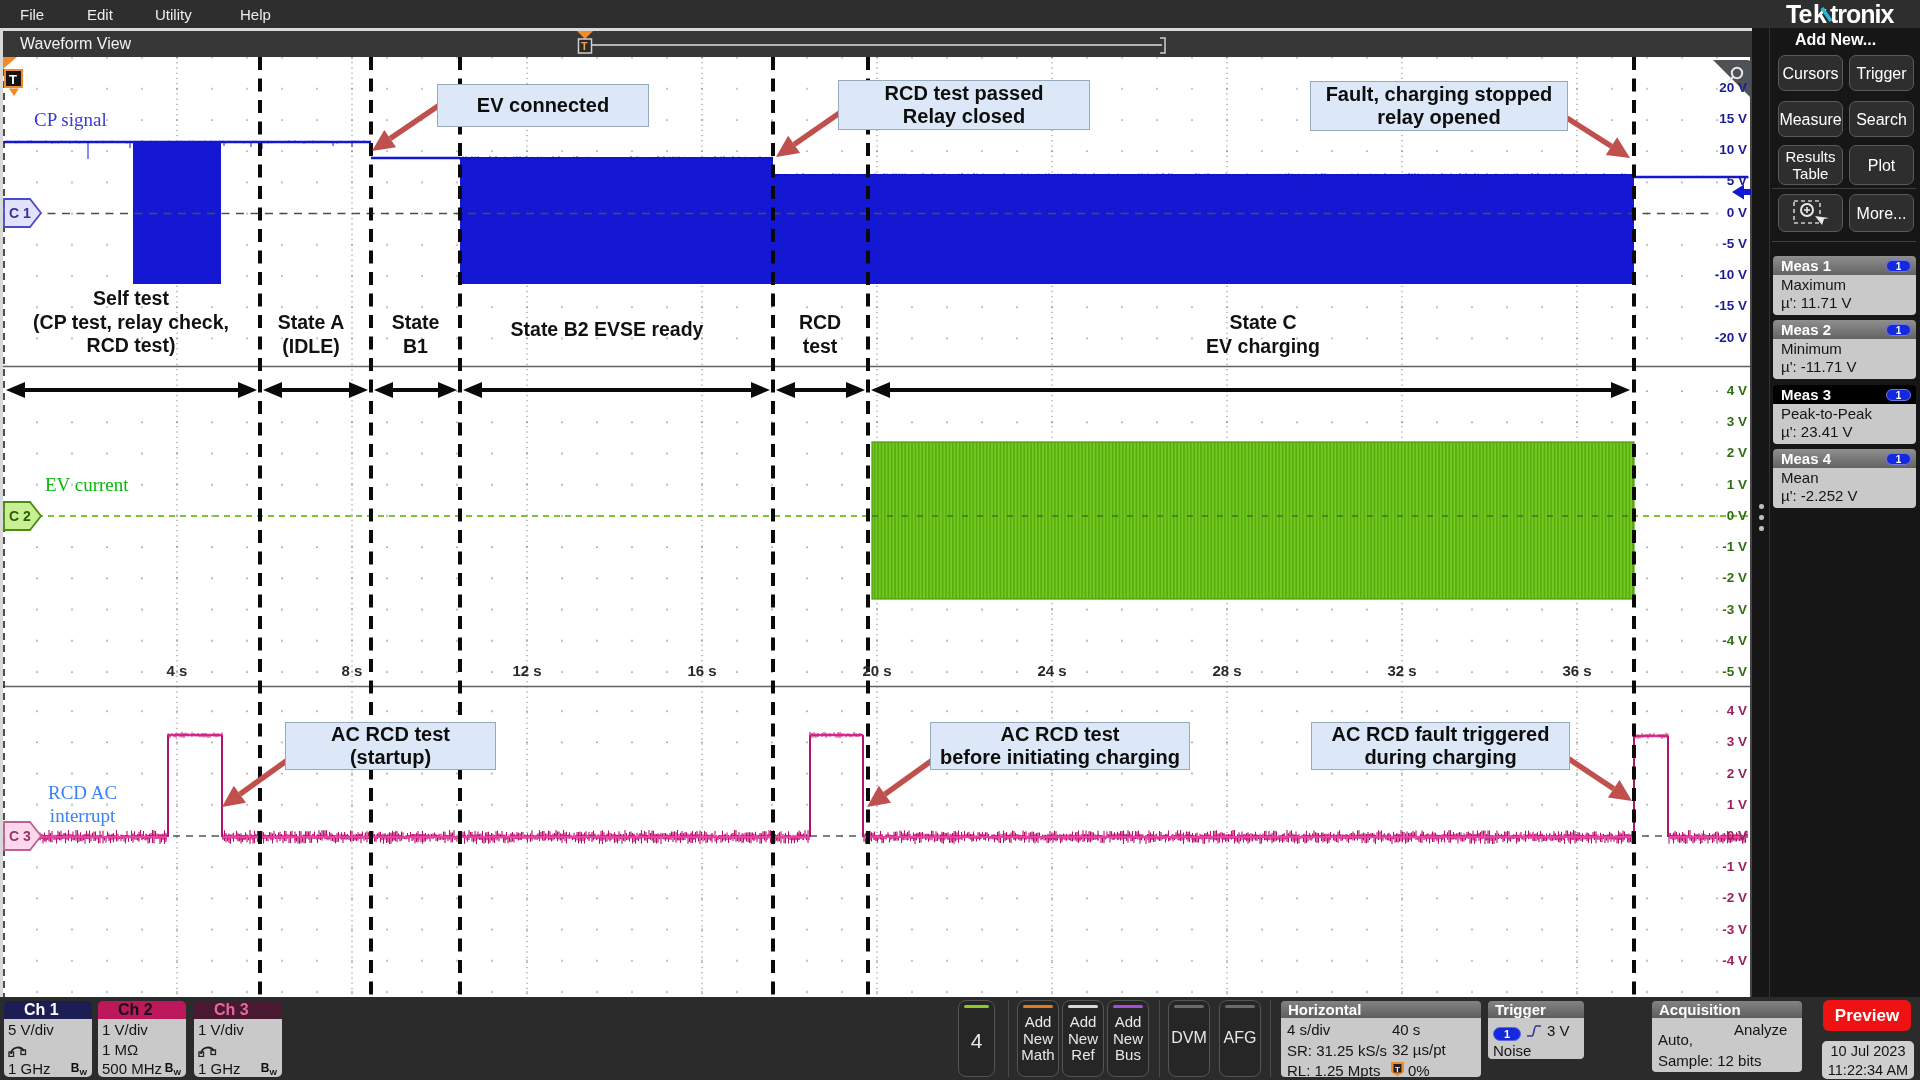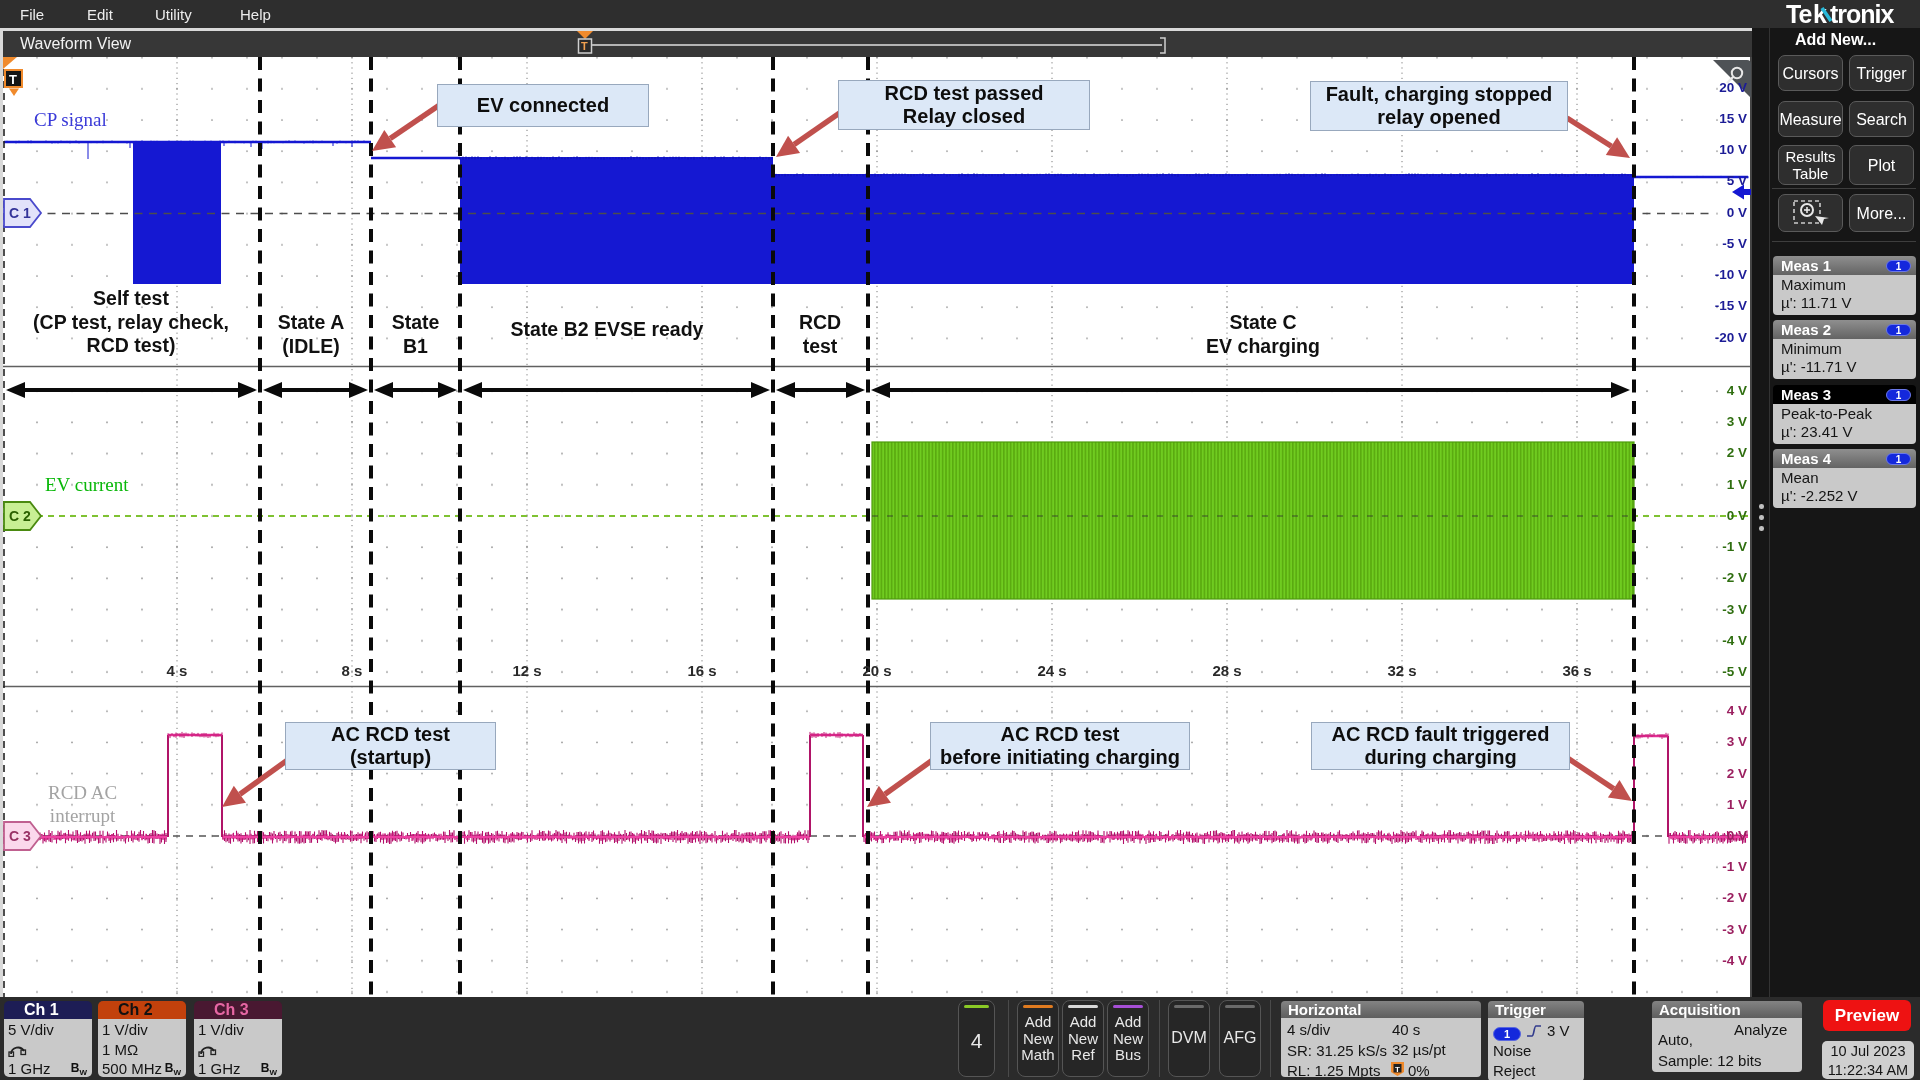--- a/index.html
+++ b/index.html
@@ -148,21 +148,21 @@
  <path d="M1713 60 H1747 Q1751 60 1751 64 V98 Z" fill="#4e5256"></path>
  <circle cx="1737" cy="73" r="5.2" fill="none" stroke="#e8e8e8" stroke-width="2"></circle>
  <line x1="1733" y1="77" x2="1727" y2="83" stroke="#e8e8e8" stroke-width="2.4"></line>
 
  <polygon points="1732,192 1744,184.5 1744,199.5" fill="#1518d2"></polygon>
  <rect x="1744" y="189" width="7" height="6" fill="#1518d2"></rect>
 </svg>
 
 <div class="label-serif" style="left:34px;top:109px;color:#3a3ad8">CP signal</div>
 <div class="label-serif" style="left:45px;top:474px;color:#0ab80a">EV current</div>
-<div class="label-serif" style="left:48px;top:781px;color:#a3a3a3;text-align:center;line-height:23px">RCD AC<br>interrupt</div>
+<div class="label-serif" style="left:48px;top:781px;color:#3b82f6;text-align:center;line-height:23px">RCD AC<br>interrupt</div>
 <div class="state" style="left:21px;top:287px;width:220px">Self test<br>(CP test, relay check,<br>RCD test)</div>
 <div class="state" style="left:261px;top:311px;width:100px">State A<br>(IDLE)</div>
 <div class="state" style="left:372px;top:311px;width:87px">State<br>B1</div>
 <div class="state" style="left:462px;top:318px;width:290px">State B2 EVSE ready</div>
 <div class="state" style="left:774px;top:311px;width:92px">RCD<br>test</div>
 <div class="state" style="left:1163px;top:311px;width:200px">State C<br>EV charging</div>
 <div class="callout" style="left:437px;top:84px;width:212px;height:43px">EV connected</div>
 <div class="callout" style="left:838px;top:80px;width:252px;height:50px">RCD test passed<br>Relay closed</div>
 <div class="callout" style="left:1310px;top:81px;width:258px;height:50px">Fault, charging stopped<br>relay opened</div>
 <div class="callout" style="left:285px;top:722px;width:211px;height:48px">AC RCD test<br>(startup)</div>
@@ -256,21 +256,21 @@
 <div class="abs bottombar"></div>
 <div class="chbox" style="left:4px">
     <div class="chh" style="background:#1d1d55;color:#fff">Ch 1</div>
     <div class="chb">5 V/div<br><svg width="22" height="15" style="vertical-align:-2px">
         <path d="M3 12 A7 7 0 0 1 16 9" fill="none" stroke="#222" stroke-width="1.8"></path>
         <rect x="1" y="10" width="4.5" height="4.5" fill="none" stroke="#222" stroke-width="1.3"></rect>
         <rect x="13" y="8" width="4.5" height="4.5" fill="none" stroke="#222" stroke-width="1.3"></rect>
       </svg><br>1 GHz<span class="bw" style="top:40px">B<sub>W</sub></span></div>
   </div>
 <div class="chbox" style="left:98px">
-    <div class="chh" style="background:#c2410c;color:#111">Ch 2</div>
+    <div class="chh" style="background:#be185d;color:#111">Ch 2</div>
     <div class="chb">1 V/div<br>1 MΩ<br>500 MHz<span class="bw" style="top:40px">B<sub>W</sub></span></div>
   </div>
 <div class="chbox" style="left:194px">
     <div class="chh" style="background:#491831;color:#e667a3">Ch 3</div>
     <div class="chb">1 V/div<br><svg width="22" height="15" style="vertical-align:-2px">
         <path d="M3 12 A7 7 0 0 1 16 9" fill="none" stroke="#222" stroke-width="1.8"></path>
         <rect x="1" y="10" width="4.5" height="4.5" fill="none" stroke="#222" stroke-width="1.3"></rect>
         <rect x="13" y="8" width="4.5" height="4.5" fill="none" stroke="#222" stroke-width="1.3"></rect>
       </svg><br>1 GHz<span class="bw" style="top:40px">B<sub>W</sub></span></div>
   </div>
@@ -304,21 +304,21 @@
 <div class="ipanel" style="left:1281px;width:200px">
     <div class="iph">Horizontal</div>
     <div class="ipb" style="height:59px;padding:2px 0 16px 6px;line-height:20.5px">4 s/div<span style="position:absolute;left:111px;top:2px">40 s</span><br>SR: 31.25 kS/s<span style="position:absolute;left:111px;top:22px">32 µs/pt</span><br>RL: 1.25 Mpts<svg width="13" height="15" style="position:absolute;left:110px;top:44px">
         <polygon points="0,0 13,0 13,10 6.5,14 0,10" fill="#f08a2c"></polygon>
         <rect x="2.5" y="2" width="8" height="8.5" fill="#222"></rect>
         <text x="4" y="9.5" font-size="8" font-weight="bold" fill="#fff">T</text>
       </svg><span style="position:absolute;left:127px;top:43px">0%</span></div>
   </div>
 <div class="ipanel" style="left:1488px;width:96px">
     <div class="iph">Trigger</div>
-    <div class="ipb" style="height:63px;padding:3px 8px 0 5px;line-height:20px"><span style="display:inline-block;width:28px;height:14px;background:#1428dc;border:1px solid #5a68e0;border-radius:7px;color:#fff;font-size:11px;font-weight:bold;text-align:center;line-height:13px;vertical-align:-2px">1</span><svg width="16" height="14" style="margin-left:5px;vertical-align:-2px">
+    <div class="ipb" style="height:41px;padding:3px 8px 0 5px;line-height:20px"><span style="display:inline-block;width:28px;height:14px;background:#1428dc;border:1px solid #5a68e0;border-radius:7px;color:#fff;font-size:11px;font-weight:bold;text-align:center;line-height:13px;vertical-align:-2px">1</span><svg width="16" height="14" style="margin-left:5px;vertical-align:-2px">
         <path d="M1 12 H6 C8 12 8 2 10 2 H15" fill="none" stroke="#303a8c" stroke-width="1.6"></path>
       </svg><span style="margin-left:5px">3 V</span><br>Noise Reject</div>
   </div>
 <div class="ipanel" style="left:1652px;width:150px">
     <div class="iph">Acquisition</div>
     <div class="ipb" style="height:54px;padding:12px 0 0 6px;line-height:20.5px">Auto,<span style="position:absolute;left:82px;top:2px">Analyze</span><br>Sample: 12 bits<br>0 Acqs</div>
   </div>
 <div class="abs" style="left:1823px;top:1000px;width:88px;height:31px;background:#ee1212;border-radius:6px;color:#fff;font-weight:bold;font-size:17px;text-align:center;line-height:31px">Preview</div>
 <div class="abs" style="left:1822px;top:1041px;width:92px;height:38px;background:#cfcfcf;border-radius:5px;color:#141414;font-size:14.5px;text-align:center;line-height:19px;padding-top:1px">10 Jul 2023<br>11:22:34 AM</div>
 

